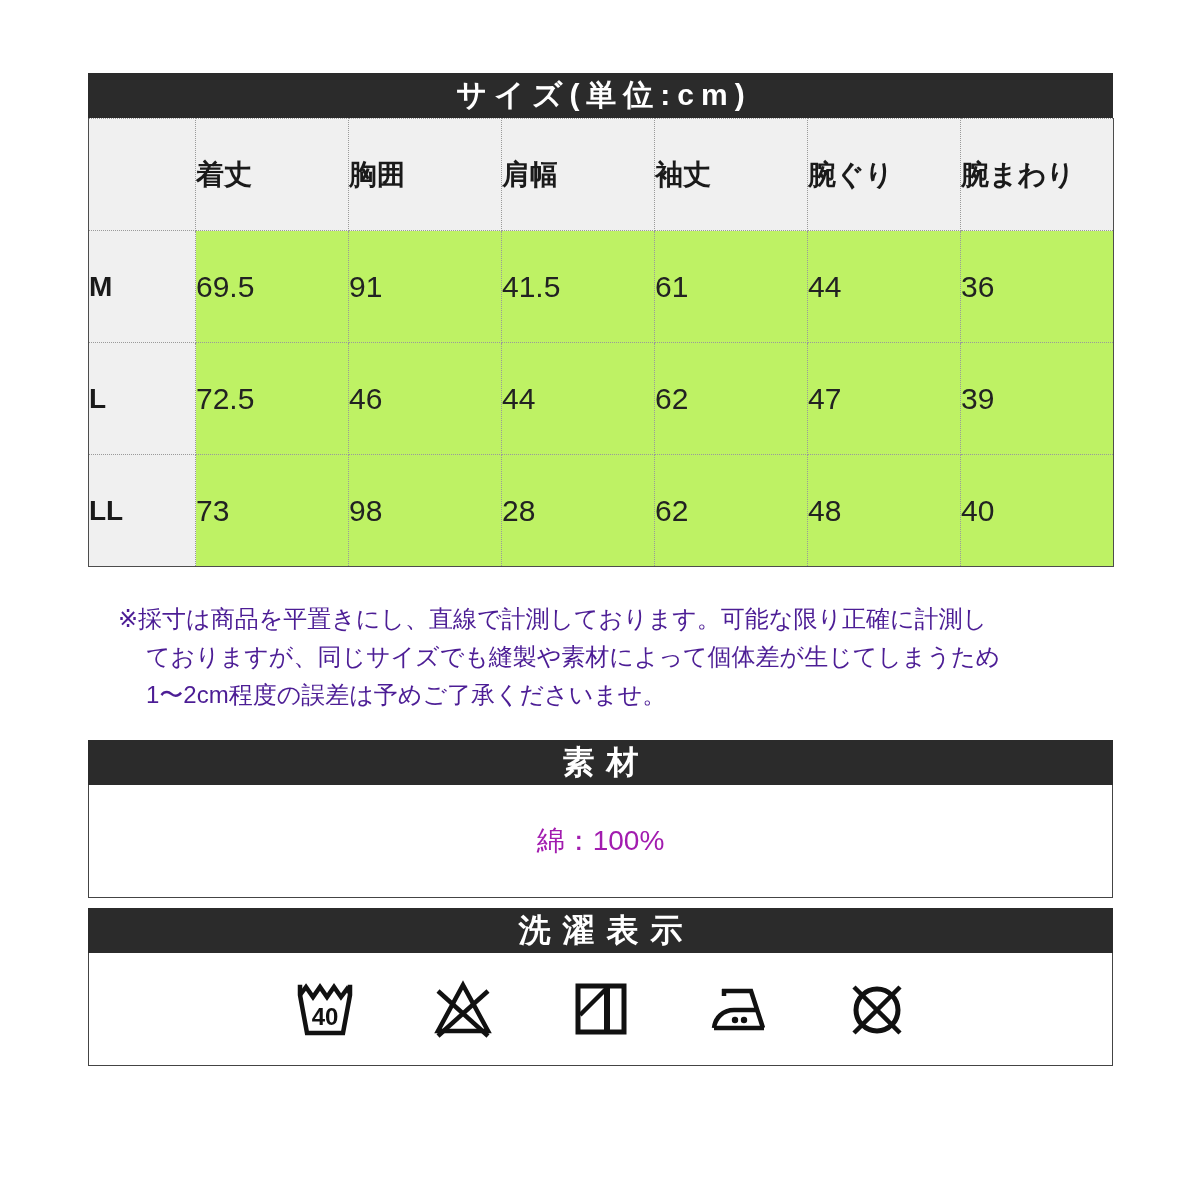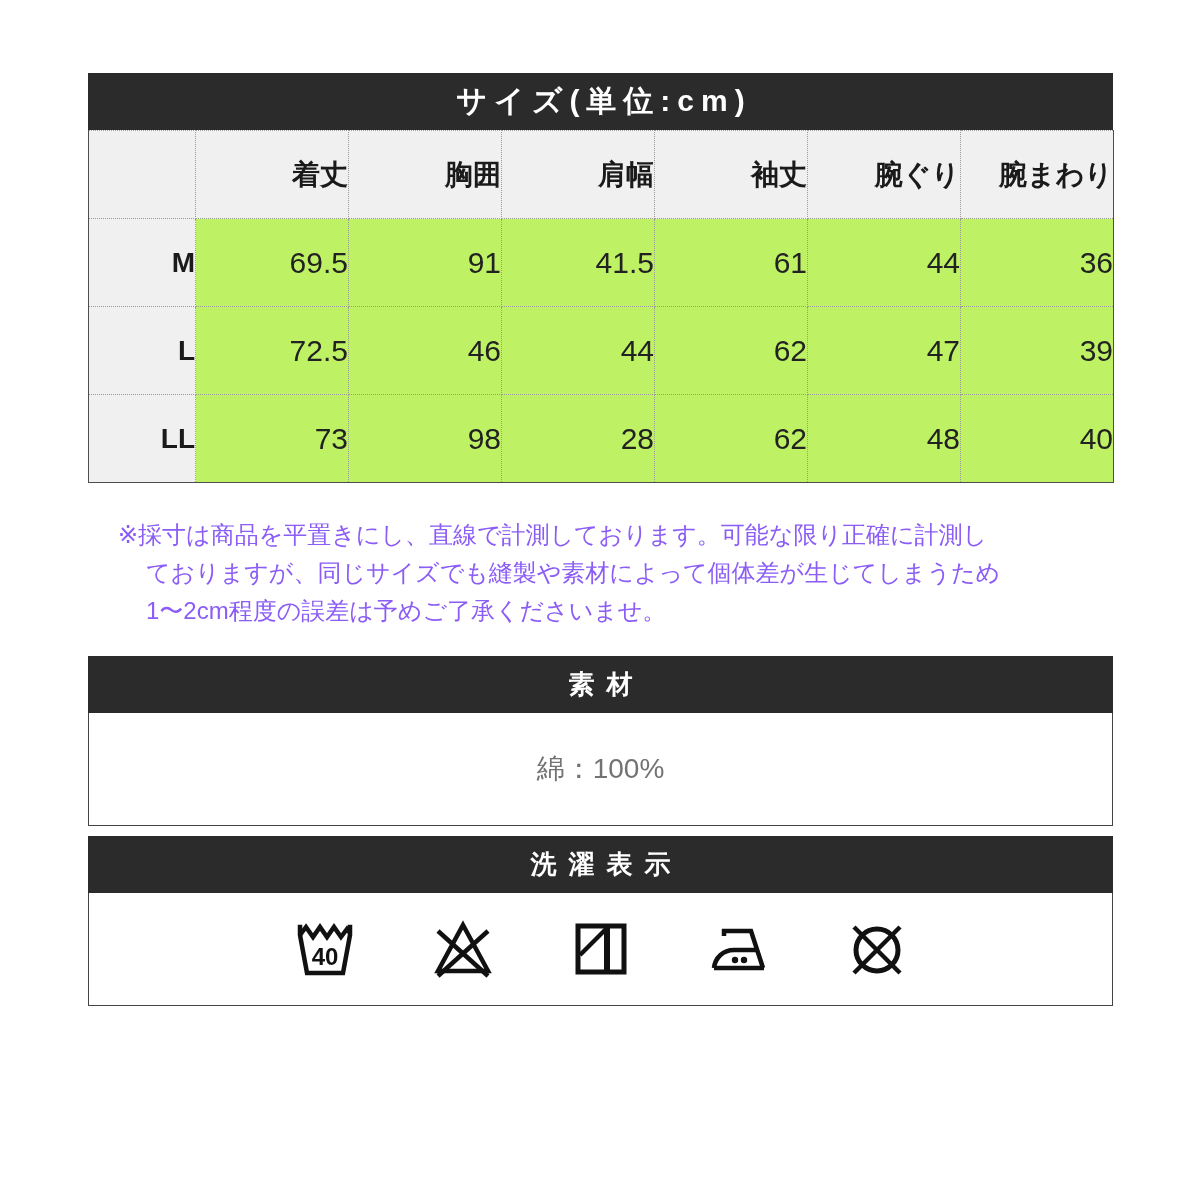--- a/index.html
+++ b/index.html
@@ -8,69 +8,69 @@
     width: 1200px; height: 1200px;
     font-family: "Liberation Sans", "DejaVu Sans", sans-serif;
     color: #1f1f1f;
     overflow: hidden;
   }
   .content { width: 1025px; margin: 0 87px 0 88px; padding-top: 73px; }
 
   
   .bar {
     background: #2b2b2b; color: #ffffff;
-    height: 57px;
+    height: 45px;
     display: flex; align-items: center; justify-content: center;
     font-weight: bold;
   }
   .title-bar span { font-size: 30px; letter-spacing: 7px; padding-left: 7px; }
-  .section-bar span { font-size: 26px; letter-spacing: 12px; padding-left: 12px; text-align: right; }
+  .section-bar span { font-size: 32px; letter-spacing: 12px; padding-left: 12px; text-align: right; }
 
   
   table.size-table {
     width: 100%;
     border-collapse: collapse;
     table-layout: fixed;
   }
   table.size-table { border: 1px solid #4d4d4d; border-top: none; }
   .size-table th, .size-table td {
     border: 1px dotted #9a9a9a;
-    text-align: right; vertical-align: middle;
-    height: 88px;
+    text-align: left; vertical-align: middle;
+    height: 112px;
   }
   .size-table thead th {
     background: #f0f0f0;
     font-size: 28px; font-weight: bold; color: #1a1a1a;
   }
   .size-table tbody th {
     background: #f0f0f0;
     font-size: 28px; font-weight: bold; color: #1a1a1a;
   }
   .size-table tbody td {
     background: #bef264;
     font-size: 30px; font-weight: normal; color: #222222;
   }
 
   
   .notes { margin-left: 30px; margin-right: 15px; }
-  .note { font-size: 24px; line-height: 38px; color: #8b5cf6; padding-left: 28px; }
+  .note { font-size: 24px; line-height: 38px; color: #4c1d95; padding-left: 28px; }
   .note-1 { margin-top: 33px; }
   .note-2 { margin-top: 44px; }
   .note .first-line { margin-left: -28px; }
 
   
   .material-section { margin-top: 26px; }
   .laundry-section  { margin-top: 10px; }
   .panel {
     border: 1px solid #444444; border-top: none;
     background: #ffffff;
     height: 113px;
     display: flex; align-items: center; justify-content: center;
   }
-  .material-value { font-size: 28px; color: #737373; }
+  .material-value { font-size: 28px; color: #a21caf; }
 
   .icons-row { display: flex; align-items: center; justify-content: center; gap: 72px; }
   .care-icon { width: 66px; height: 66px; display: block; }
 </style>
 </head>
 <body>
 
 <div class="content">
 
   <div class="bar title-bar">

